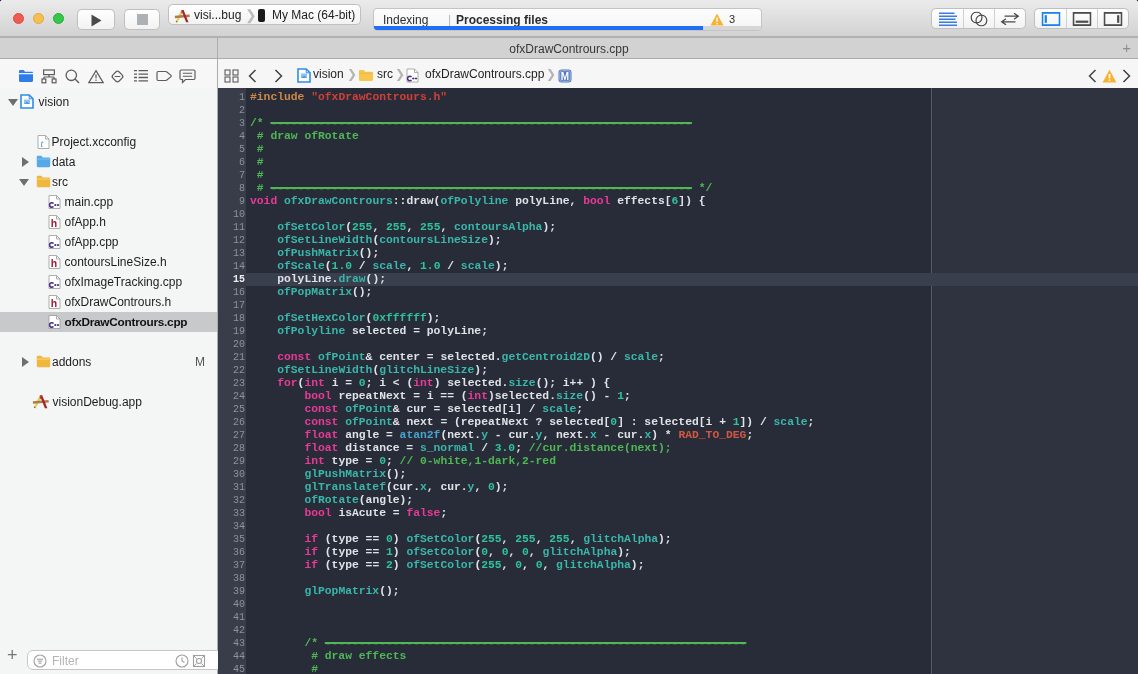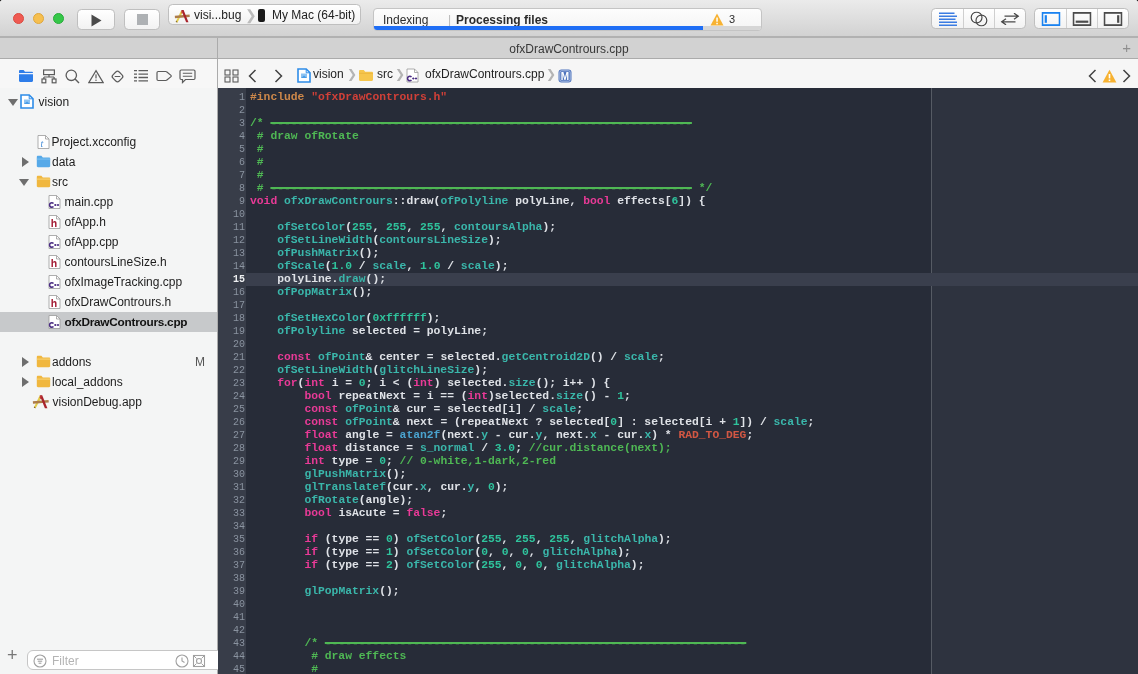--- a/index.html
+++ b/index.html
@@ -402,28 +402,20 @@
       </div>
     <div class="row" style="top:263.5px">
         <span class="tri closed" style="left:22px"></span>
       <svg class="ic" style="left:36px; top:3.5px" width="15" height="13" viewBox="0 0 15 13">
           <path d="M0.8 2 C0.8 1.3 1.3 0.8 2 0.8 L5.4 0.8 L6.8 2.6 L13 2.6 C13.7 2.6 14.2 3.1 14.2 3.8 L14.2 11 C14.2 11.7 13.7 12.2 13 12.2 L2 12.2 C1.3 12.2 0.8 11.7 0.8 11 Z" fill="#f0b73f"></path>
           <path d="M0.8 4.1 L14.2 4.1" stroke="#f6d37a" stroke-width="1"></path>
         </svg>
       <span class="tx" style="left:52px">addons</span>
         <span class="badge">M</span>
       </div>
-    <div class="row" style="top:283.5px">
-        <span class="tri closed" style="left:22px"></span>
-      <svg class="ic" style="left:36px; top:3.5px" width="15" height="13" viewBox="0 0 15 13">
-          <path d="M0.8 2 C0.8 1.3 1.3 0.8 2 0.8 L5.4 0.8 L6.8 2.6 L13 2.6 C13.7 2.6 14.2 3.1 14.2 3.8 L14.2 11 C14.2 11.7 13.7 12.2 13 12.2 L2 12.2 C1.3 12.2 0.8 11.7 0.8 11 Z" fill="#f0b73f"></path>
-          <path d="M0.8 4.1 L14.2 4.1" stroke="#f6d37a" stroke-width="1"></path>
-        </svg>
-      <span class="tx" style="left:52px">local_addons</span>
-      </div>
     <div class="row" style="top:303.5px">
       <svg class="ic" style="left:32px; top:1.5px" width="17" height="17" viewBox="0 0 16 17">
           <path d="M1.3 14.8 L3.2 15.3 L9.3 3.4 L7.1 2.6 Z" fill="#e3ce4b"></path>
           <path d="M1.3 14.8 L1.9 13.2 L3.2 15.3 Z" fill="#7a5a34"></path>
           <rect x="0.4" y="7.6" width="15.8" height="2.6" fill="#ad7c49" transform="rotate(-5 8 8.9)"></rect>
           <path d="M7.2 2.2 L9.7 2.2 L14.9 15.2 L12.4 15.2 Z" fill="#a8232b"></path>
           <path d="M9.7 2.2 L8 6.5 L7 4 Z" fill="#c13438"></path>
         </svg>
       <span class="tx" style="left:52.5px">visionDebug.app</span>
       </div>

